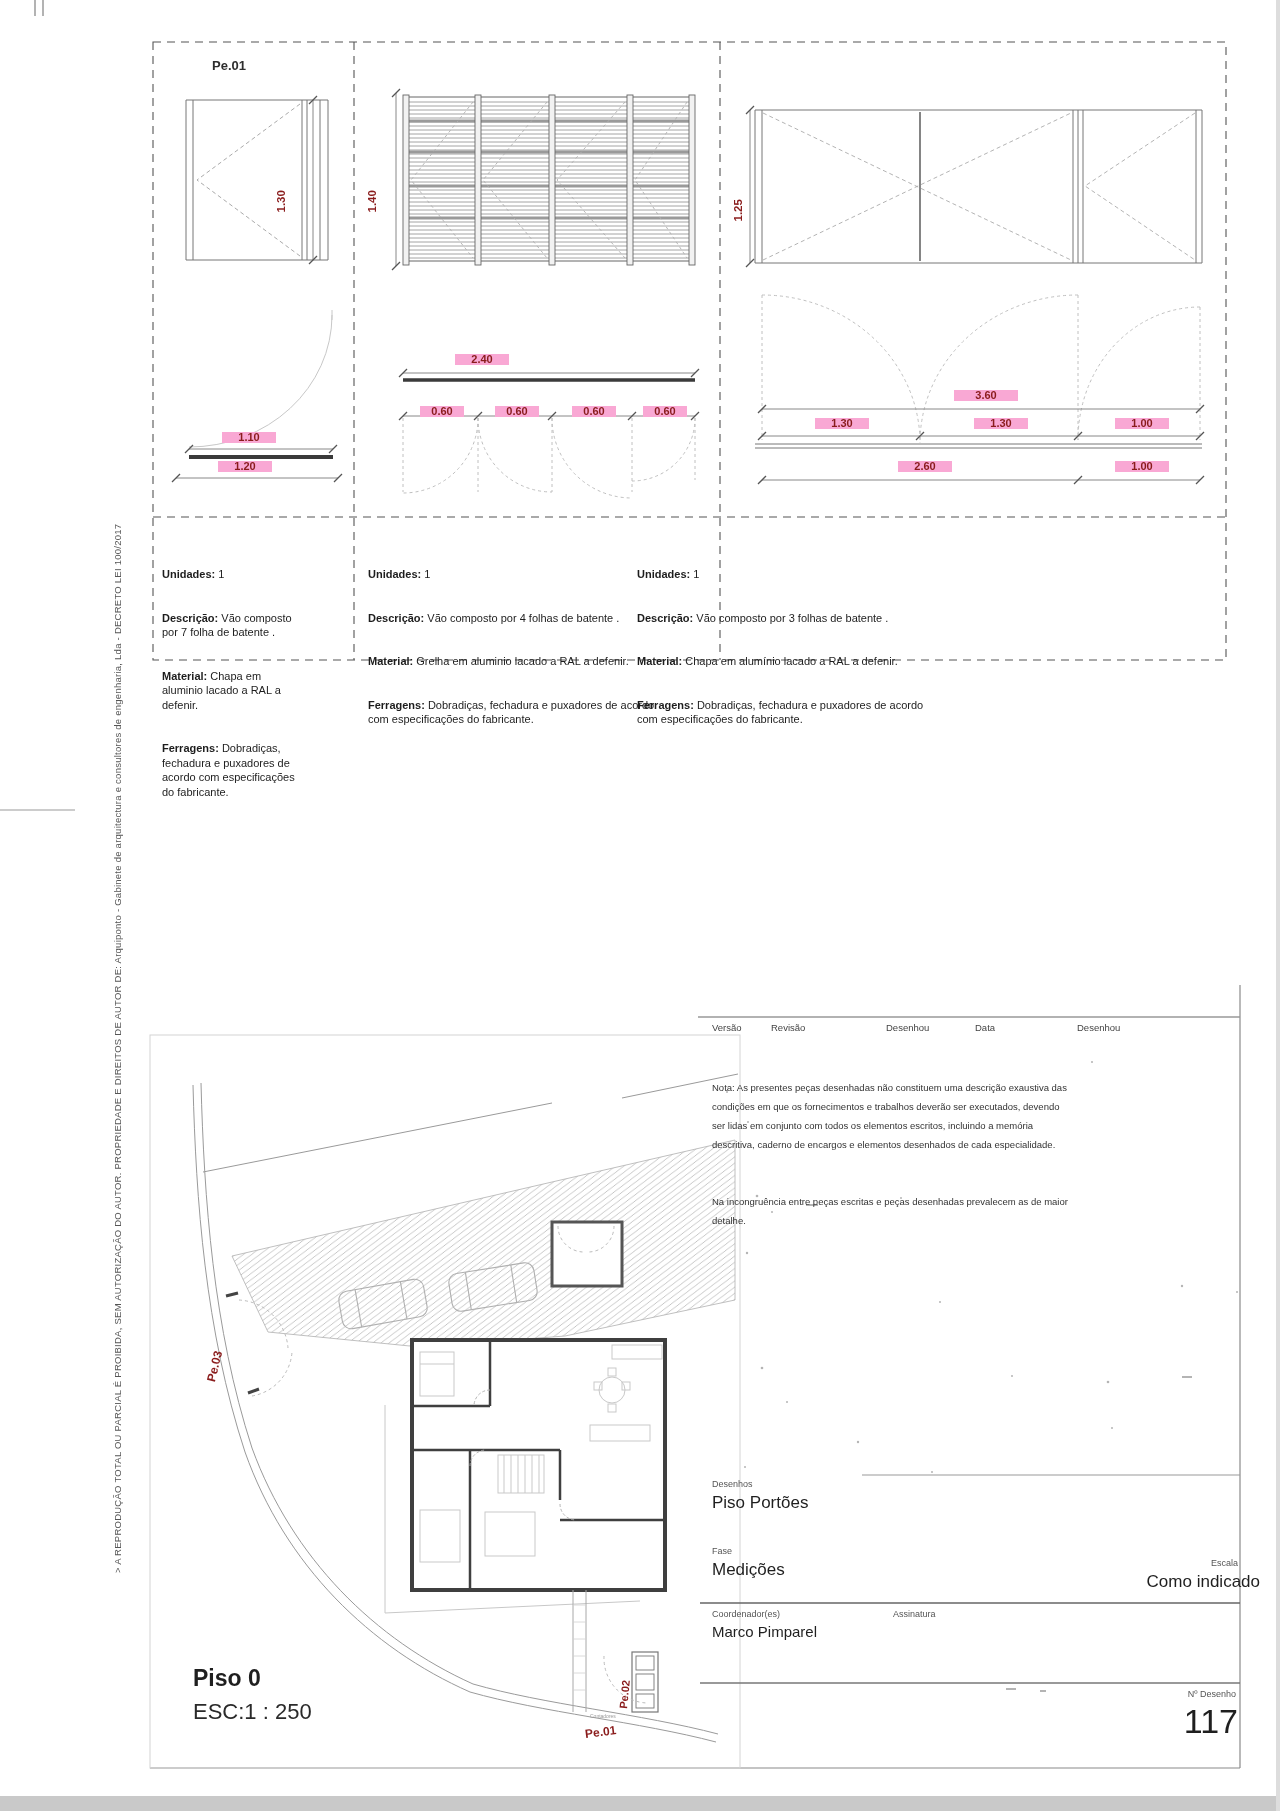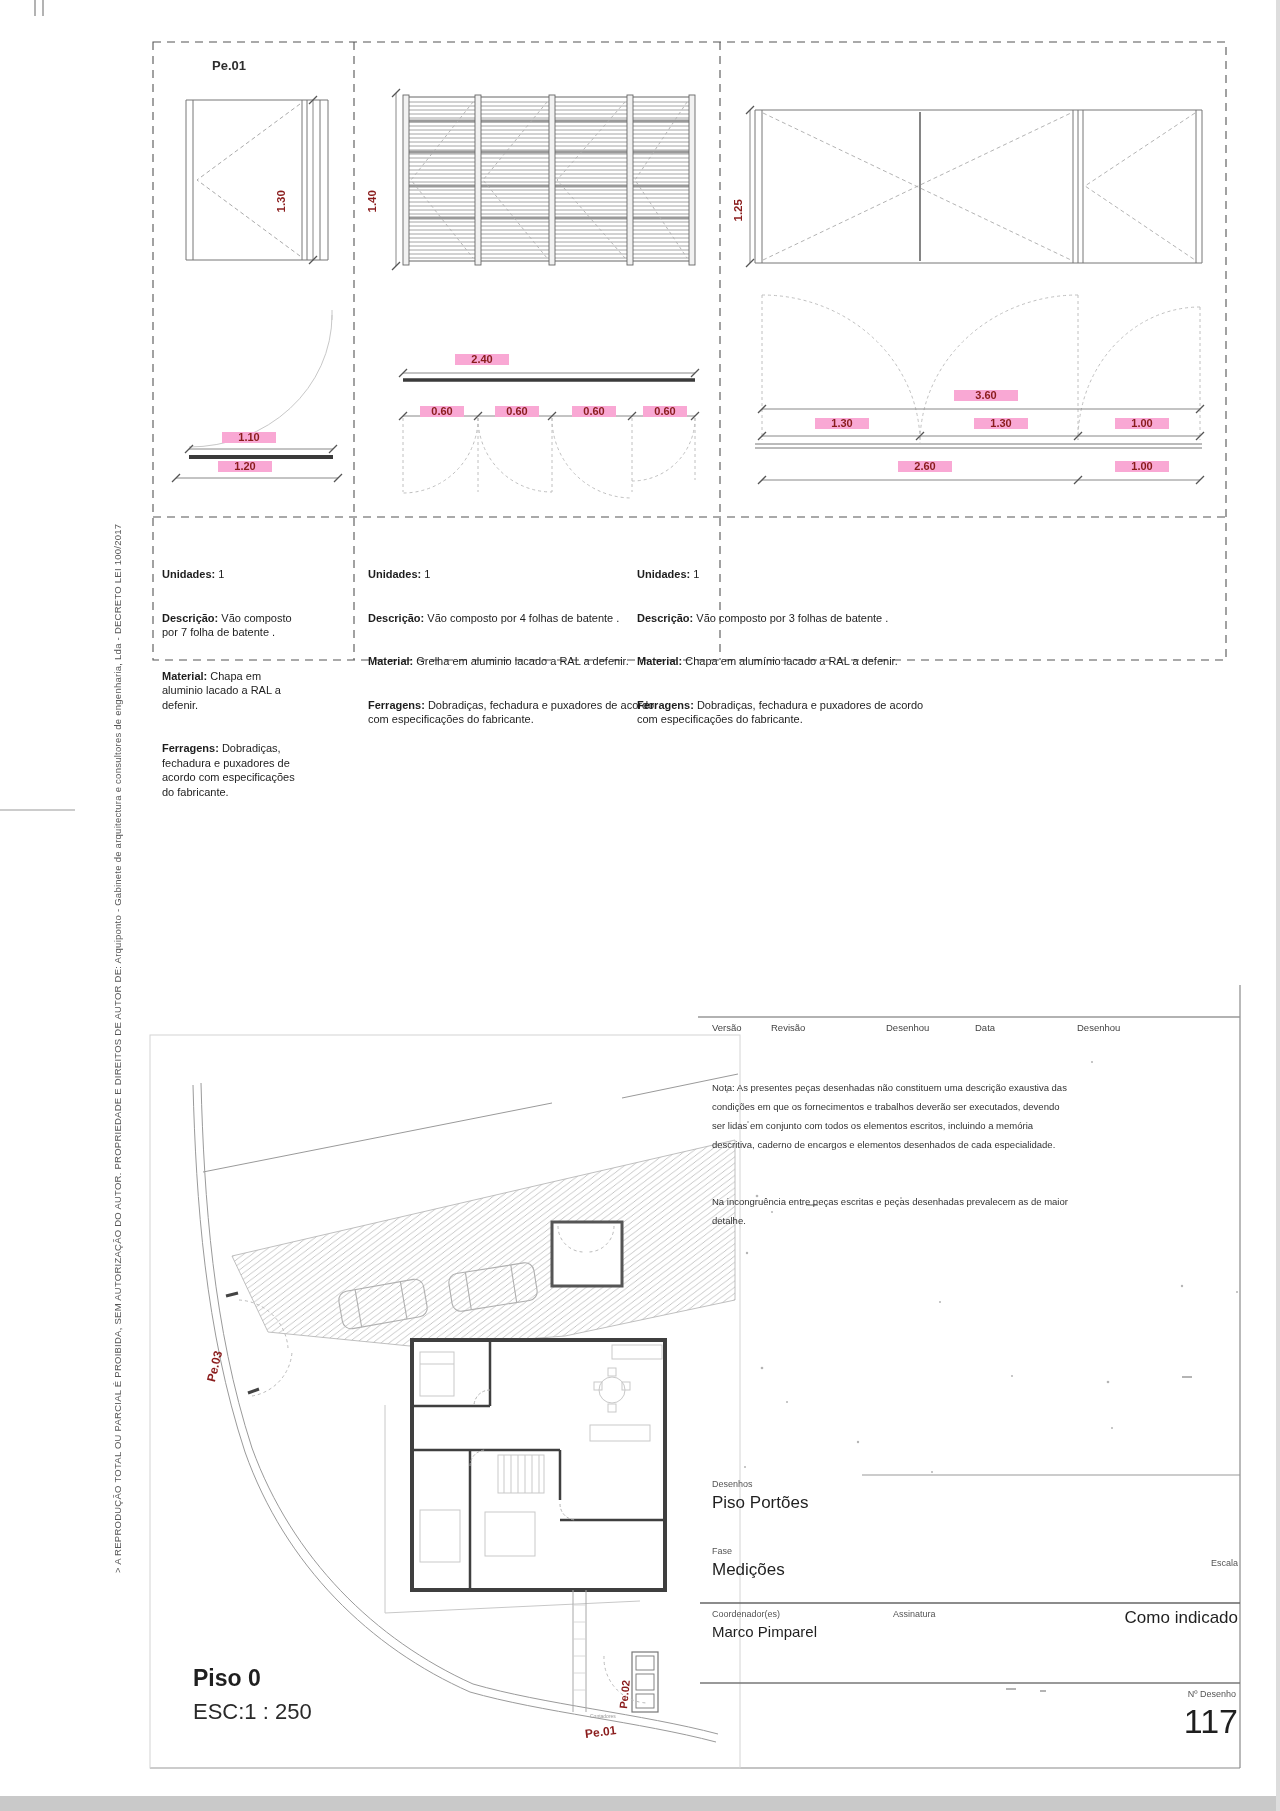--- a/index.html
+++ b/index.html
@@ -407,18 +407,18 @@
 <div class="gate-lbl" style="left:205px;top:1380px;transform:rotate(-76deg);transform-origin:0 0;">Pe.03</div>
 <div class="gate-lbl" style="left:618px;top:1708px;font-size:11px;transform:rotate(-84deg);transform-origin:0 0;">Pe.02</div>
 <div class="gate-lbl" style="left:585px;top:1726px;transform:rotate(-7deg);">Pe.01</div>
 <div class="t tiny" style="left:590px;top:1713px;">Contadores</div>
 
 <div class="t lbl" style="left:712px;top:1479px;">Desenhos</div>
 <div class="t val" style="left:712px;top:1493px;">Piso Portões</div>
 <div class="t lbl" style="left:712px;top:1546px;">Fase</div>
 <div class="t val" style="left:712px;top:1560px;">Medições</div>
 <div class="t lbl right" style="left:1038px;top:1558px;width:200px;">Escala</div>
-<div class="t val right" style="left:1038px;top:1572px;width:200px;margin-top:36px;">Como indicado</div>
+<div class="t val right" style="left:1060px;top:1572px;width:200px;">Como indicado</div>
 <div class="t lbl" style="left:712px;top:1609px;">Coordenador(es)</div>
 <div class="t val-sm" style="left:712px;top:1623px;">Marco Pimparel</div>
 <div class="t lbl" style="left:893px;top:1609px;">Assinatura</div>
 <div class="t lbl right" style="left:1038px;top:1689px;width:198px;">Nº Desenho</div>
 <div class="t num right" style="left:1038px;top:1702px;width:200px;">117</div>
 
 </body></html>

